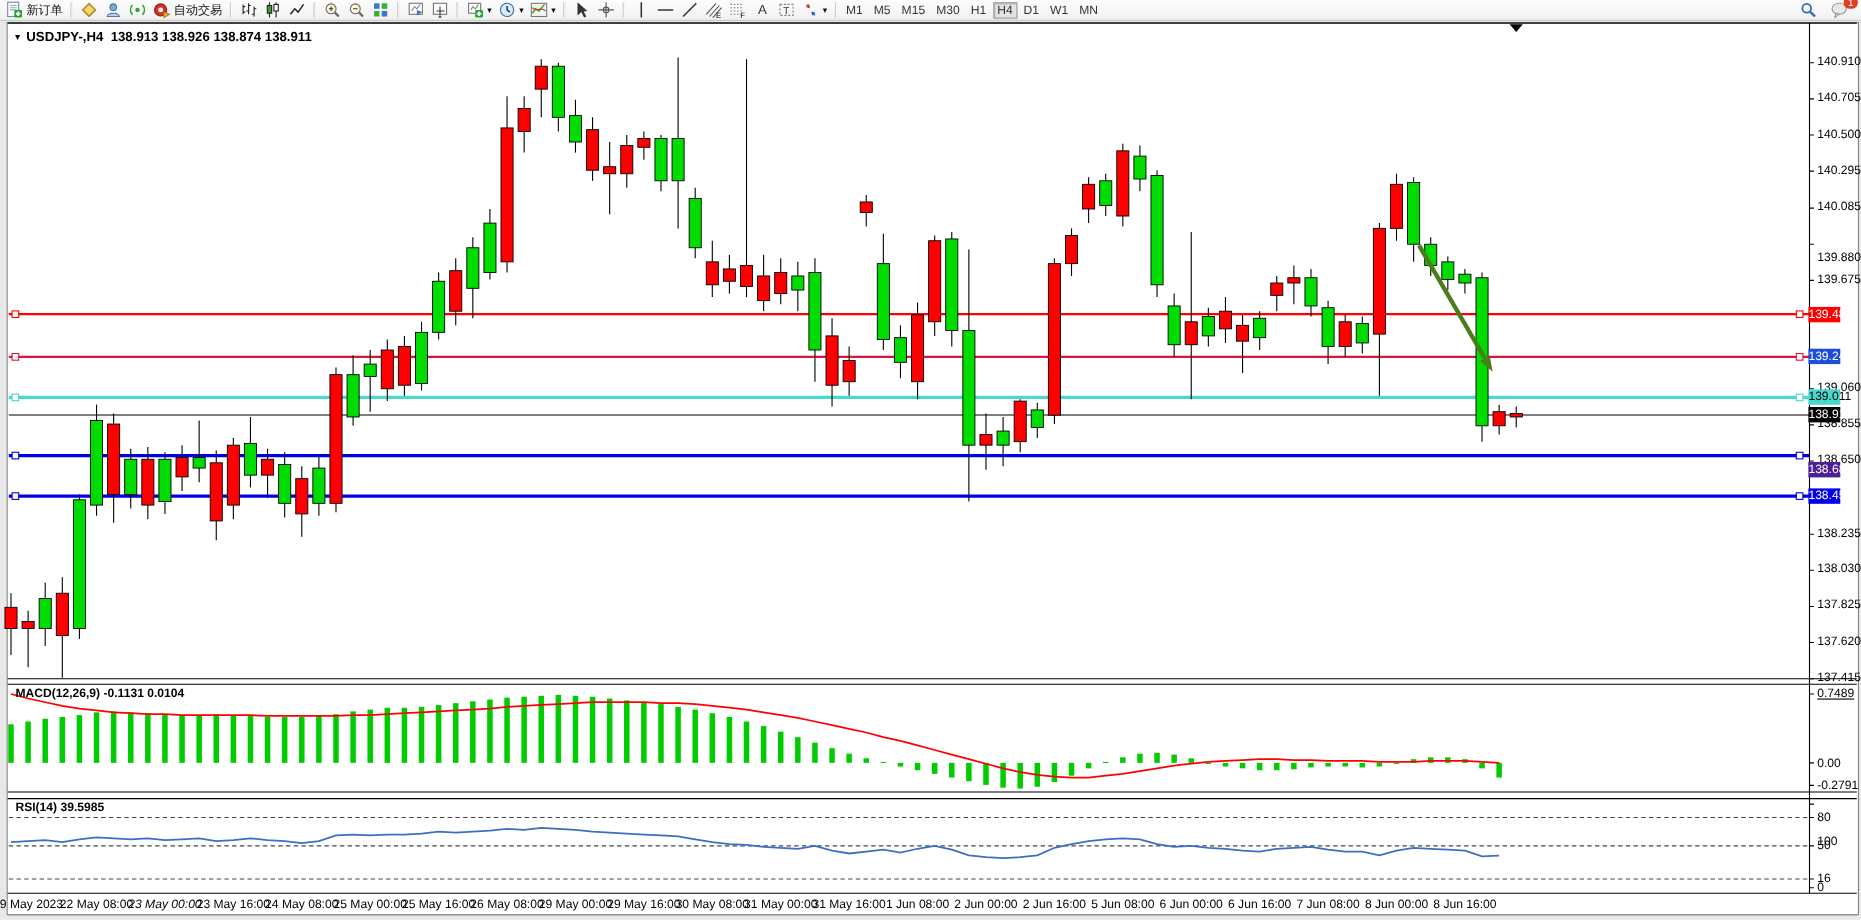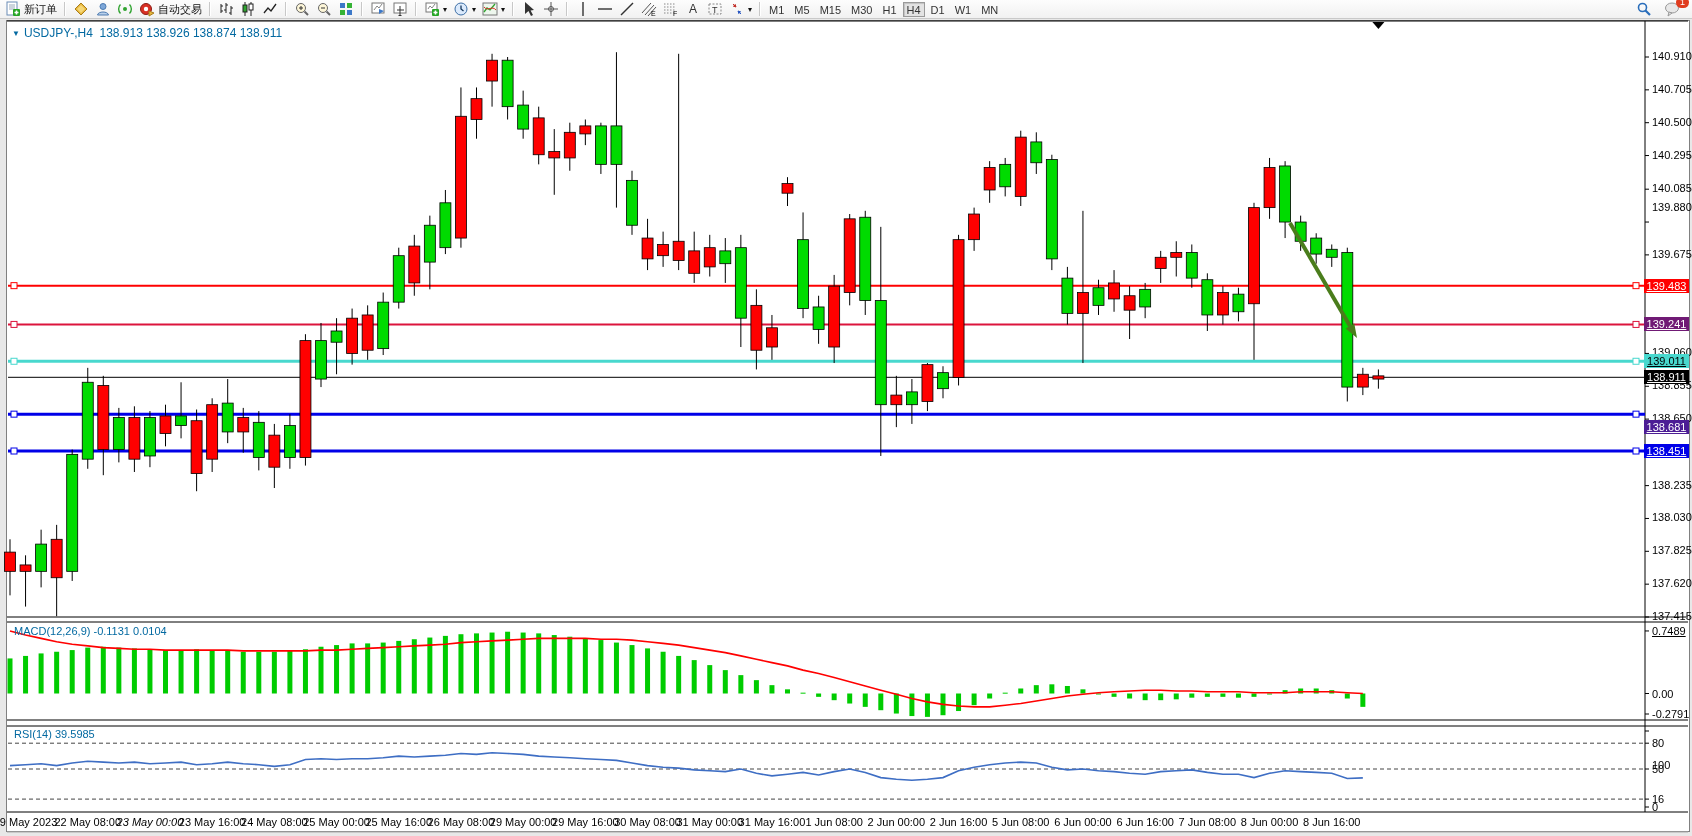--- a/index.html
+++ b/index.html
@@ -15,29 +15,29 @@
   .tf{min-width:22px;height:15px;line-height:15px;text-align:center;font-size:11px;
     color:#333;padding:0 3px;border:1px solid transparent;background:transparent;font-family:inherit;}
   .tf.active{background:#e3e3e3;border:1px solid #9a9a9a;box-shadow:inset 1px 1px 1px rgba(0,0,0,.15);}
   .tb-right{margin-left:auto;display:flex;align-items:center;gap:6px;padding-right:6px;}
   .chat-badge{position:relative;}
   .chat-badge .cnt{position:absolute;right:-5px;top:-4px;background:#e03c1e;color:#fff;
     border-radius:7px;font-size:9px;line-height:11px;min-width:11px;text-align:center;padding:0 1px;}
   
   .window{position:absolute;left:6px;top:20px;width:1684px;height:812px;background:#fff;
     border:1px solid #808080;box-sizing:border-box;}
-  .overlay-text{position:absolute;z-index:3;color:#0369a1;white-space:nowrap;}
+  .overlay-text{position:absolute;z-index:3;color:#000000;white-space:nowrap;font-weight:bold;}
   #chart-title{left:12px;top:26px;font-size:12px;}
   #chart-title .tri{font-size:8px;vertical-align:1px;margin-right:4px;}
   #macd-label,#rsi-label{font-size:11px;}
   #macd-label{left:14px;top:625px;}
   #rsi-label{left:14px;top:728px;}
   .axis-label{position:absolute;left:1652px;font-size:11px;color:#000;z-index:2;white-space:nowrap;}
-  .badge{position:absolute;left:1644px;width:45px;height:14px;font-size:11px;line-height:14px;
-    text-align:center;z-index:4;white-space:nowrap;text-decoration:underline;}
+  .badge{position:absolute;left:1644px;width:29px;height:14px;font-size:11px;line-height:14px;
+    text-align:center;z-index:4;white-space:nowrap;}
   .time-label{position:absolute;top:816px;font-size:11px;color:#000;z-index:2;
     transform:translateX(-50%);white-space:nowrap;}
   svg.layer{position:absolute;left:0;top:0;z-index:1;}
 </style>
 </head>
 <body>
 
 <div class="toolbar">
   <button class="tb">
     <svg width="16" height="16">
@@ -588,21 +588,21 @@
   <span>RSI(14)</span>
   <span>39.5985</span>
 </div>
 
 <div id="price-axis">
     <div class="axis-label" style="top: 50px;">140.910</div>
     <div class="axis-label" style="top: 82.8471px; text-align: center;">140.705</div>
     <div class="axis-label" style="top: 115.694px; text-align: center;">140.500</div>
     <div class="axis-label" style="top: 148.541px;">140.295</div>
     <div class="axis-label" style="top: 182.19px;">140.085</div>
-    <div class="axis-label" style="top: 201px;">139.880</div>
+    <div class="axis-label" style="top: 228px;">139.880</div>
     <div class="axis-label" style="top: 247.884px;">139.675</div>
     <div class="axis-label" style="top: 346.425px;">139.060</div>
     <div class="axis-label" style="top: 379.273px;">138.855</div>
     <div class="axis-label" style="top: 412.12px;">138.650</div>
     <div class="axis-label" style="top: 478.615px;">138.235</div>
     <div class="axis-label" style="top: 511.462px;">138.030</div>
     <div class="axis-label" style="top: 544.31px;">137.825</div>
     <div class="axis-label" style="top: 577.157px;">137.620</div>
     <div class="axis-label" style="top: 610.004px;">137.415</div>
   </div>
@@ -613,21 +613,21 @@
   </div>
 <div id="rsi-axis">
     <div class="axis-label" style="top: 725px; margin-top: 34px;">100</div>
     <div class="axis-label" style="top: 737.2px;">80</div>
     <div class="axis-label" style="top: 763px;">50</div>
     <div class="axis-label" style="top: 793.1px;">16</div>
     <div class="axis-label" style="top: 801px;">0</div>
   </div>
 <div id="badges">
     <div class="badge" style="top: 278.648px; background: rgb(255, 0, 0); color: rgb(255, 255, 255);">139.483</div>
-    <div class="badge" style="top: 317.424px; background: #701a75; color: rgb(255, 255, 255);">139.241</div>
+    <div class="badge" style="top: 317.424px; background: #1d4ed8; color: rgb(255, 255, 255);">139.241</div>
     <div class="badge" style="top: 354.277px; background: rgb(72, 216, 206); color: rgb(0, 0, 0);">139.011</div>
     <div class="badge" style="top: 370.3px; background: rgb(0, 0, 0); color: rgb(255, 255, 255);">138.911</div>
     <div class="badge" style="top: 420px; background: #4c1d95; color: rgb(255, 255, 255);">138.681</div>
     <div class="badge" style="top: 444.006px; background: rgb(0, 0, 232); color: rgb(255, 255, 255);">138.451</div>
   </div>
 <div id="time-axis">
     <div class="time-label" style="left: 25.55px;">19 May 2023</div>
     <div class="time-label" style="left: 87.75px;">22 May 08:00</div>
     <div class="time-label" style="left: 149.95px; font-style: italic;">23 May 00:00</div>
     <div class="time-label" style="left: 212.15px;">23 May 16:00</div>

